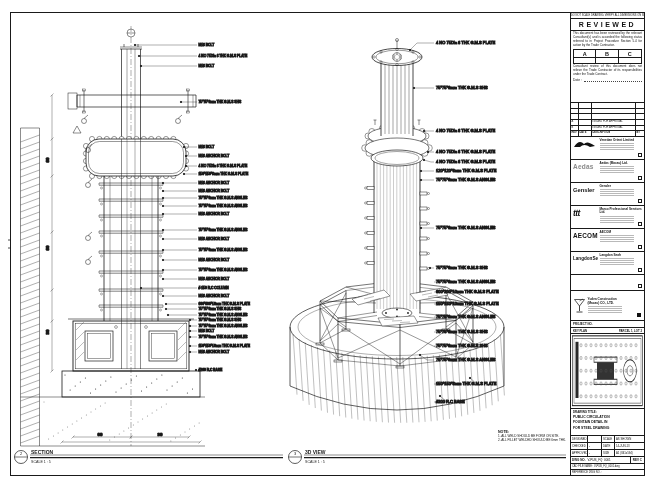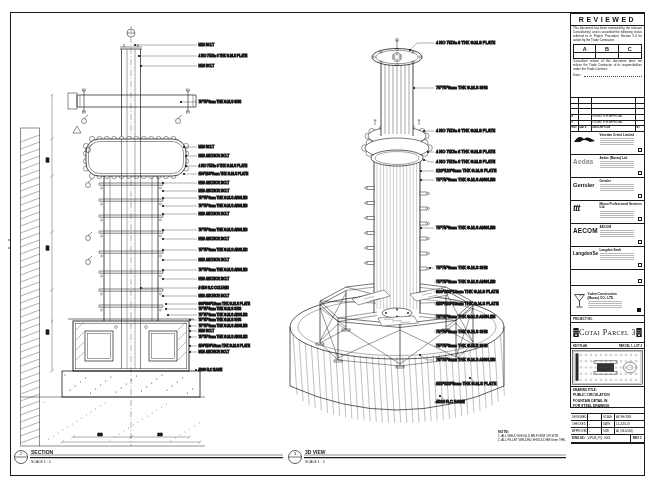--- a/index.html
+++ b/index.html
@@ -2,21 +2,21 @@
 <html><head>
 <meta charset="utf-8">
 <style>
   html,body{margin:0;padding:0;background:#f5f5f4;}
   body{width:650px;height:488px;overflow:hidden;font-family:"Liberation Sans",sans-serif;-webkit-font-smoothing:antialiased;}
   .sheet{position:absolute;left:0;top:0;width:650px;height:488px;background:#ffffff;}
   svg.lines{position:absolute;left:0;top:0;width:650px;height:488px;}
   svg text{font-family:"Liberation Sans",sans-serif;fill:#1a1a1a;}
 
   
-  .tb{position:absolute;left:570px;top:12px;width:75px;height:396px;box-sizing:border-box;
+  .tb{position:absolute;left:570px;top:12px;width:75px;height:464px;box-sizing:border-box;
       border:0.8px solid #1a1a1a;background:#fff;display:flex;flex-direction:column;font-size:3.2px;color:#111;}
   .tb *{box-sizing:border-box;}
   .tb-row{border-bottom:0.6px solid #1a1a1a;position:relative;flex-shrink:0;}
   .microstrip{height:6px;font-size:2.6px;line-height:6px;white-space:nowrap;overflow:hidden;text-align:center;border-bottom:0.6px solid #1a1a1a;}
   .stamp{padding:1px 2px 0 2px;height:84px;}
   .stamp-title{text-align:center;font-weight:bold;font-size:7px;letter-spacing:2.5px;border-bottom:0.6px solid #1a1a1a;padding:1px 0 1.5px 0;margin:0 -2px 1.5px -2px;}
   .stamp p{margin:0 0 1.5px 0;font-size:3.05px;line-height:1.28;text-align:justify;}
   .abc{display:grid;grid-template-columns:1fr 1fr 1fr;border:0.6px solid #1a1a1a;margin:1px 0 1.5px 0;}
   .abc div{border-right:0.6px solid #1a1a1a;text-align:center;}
   .abc div:nth-child(3n){border-right:none;}
@@ -953,35 +953,20 @@
     <div class="cbody">
       <div class="cname">Yudea Construction</div>
       <div class="cname">(Macau) CO., LTD.</div>
       <div class="addr"></div>
     </div>
     <div class="blacksq"></div>
   </div>
 
   <div class="tb-row thinstrip">PROJECT NO.</div>
 
-  <div class="tb-row cotai">
-    <svg width="8" height="13" viewBox="0 0 8 13">
-          <rect x="0.5" y="0.5" width="7" height="12" fill="#161616"></rect>
-          <line x1="1.5" y1="4" x2="6.5" y2="4" stroke="#fff" stroke-width="0.7"></line>
-          <line x1="1.5" y1="7" x2="6.5" y2="7" stroke="#fff" stroke-width="0.7"></line>
-          <circle cx="4" cy="10" r="1.2" fill="#fff"></circle>
-        </svg>
-    <span class="cotai-name">Cotai Parcel 3</span>
-    <svg width="8" height="13" viewBox="0 0 8 13">
-          <rect x="0.5" y="0.5" width="7" height="12" fill="#161616"></rect>
-          <line x1="1.5" y1="4" x2="6.5" y2="4" stroke="#fff" stroke-width="0.7"></line>
-          <line x1="1.5" y1="7" x2="6.5" y2="7" stroke="#fff" stroke-width="0.7"></line>
-          <circle cx="4" cy="10" r="1.2" fill="#fff"></circle>
-        </svg>
-  </div>
 
   <div class="tb-row kpstrip">
     <span>KEY PLAN</span>
     <span>PARCEL 1, LOT 2</span>
   </div>
 
   <div class="tb-row keyplan">
     <svg id="kp-svg" width="71" height="100%" viewBox="0 0 71 42" preserveAspectRatio="none">
       <rect x="0.5" y="0.5" width="70" height="41" fill="none" stroke="#1a1a1a" stroke-width="0.6"></rect>
       <rect x="2" y="2" width="67" height="38" fill="none" stroke="#1a1a1a" stroke-width="0.3"></rect>

